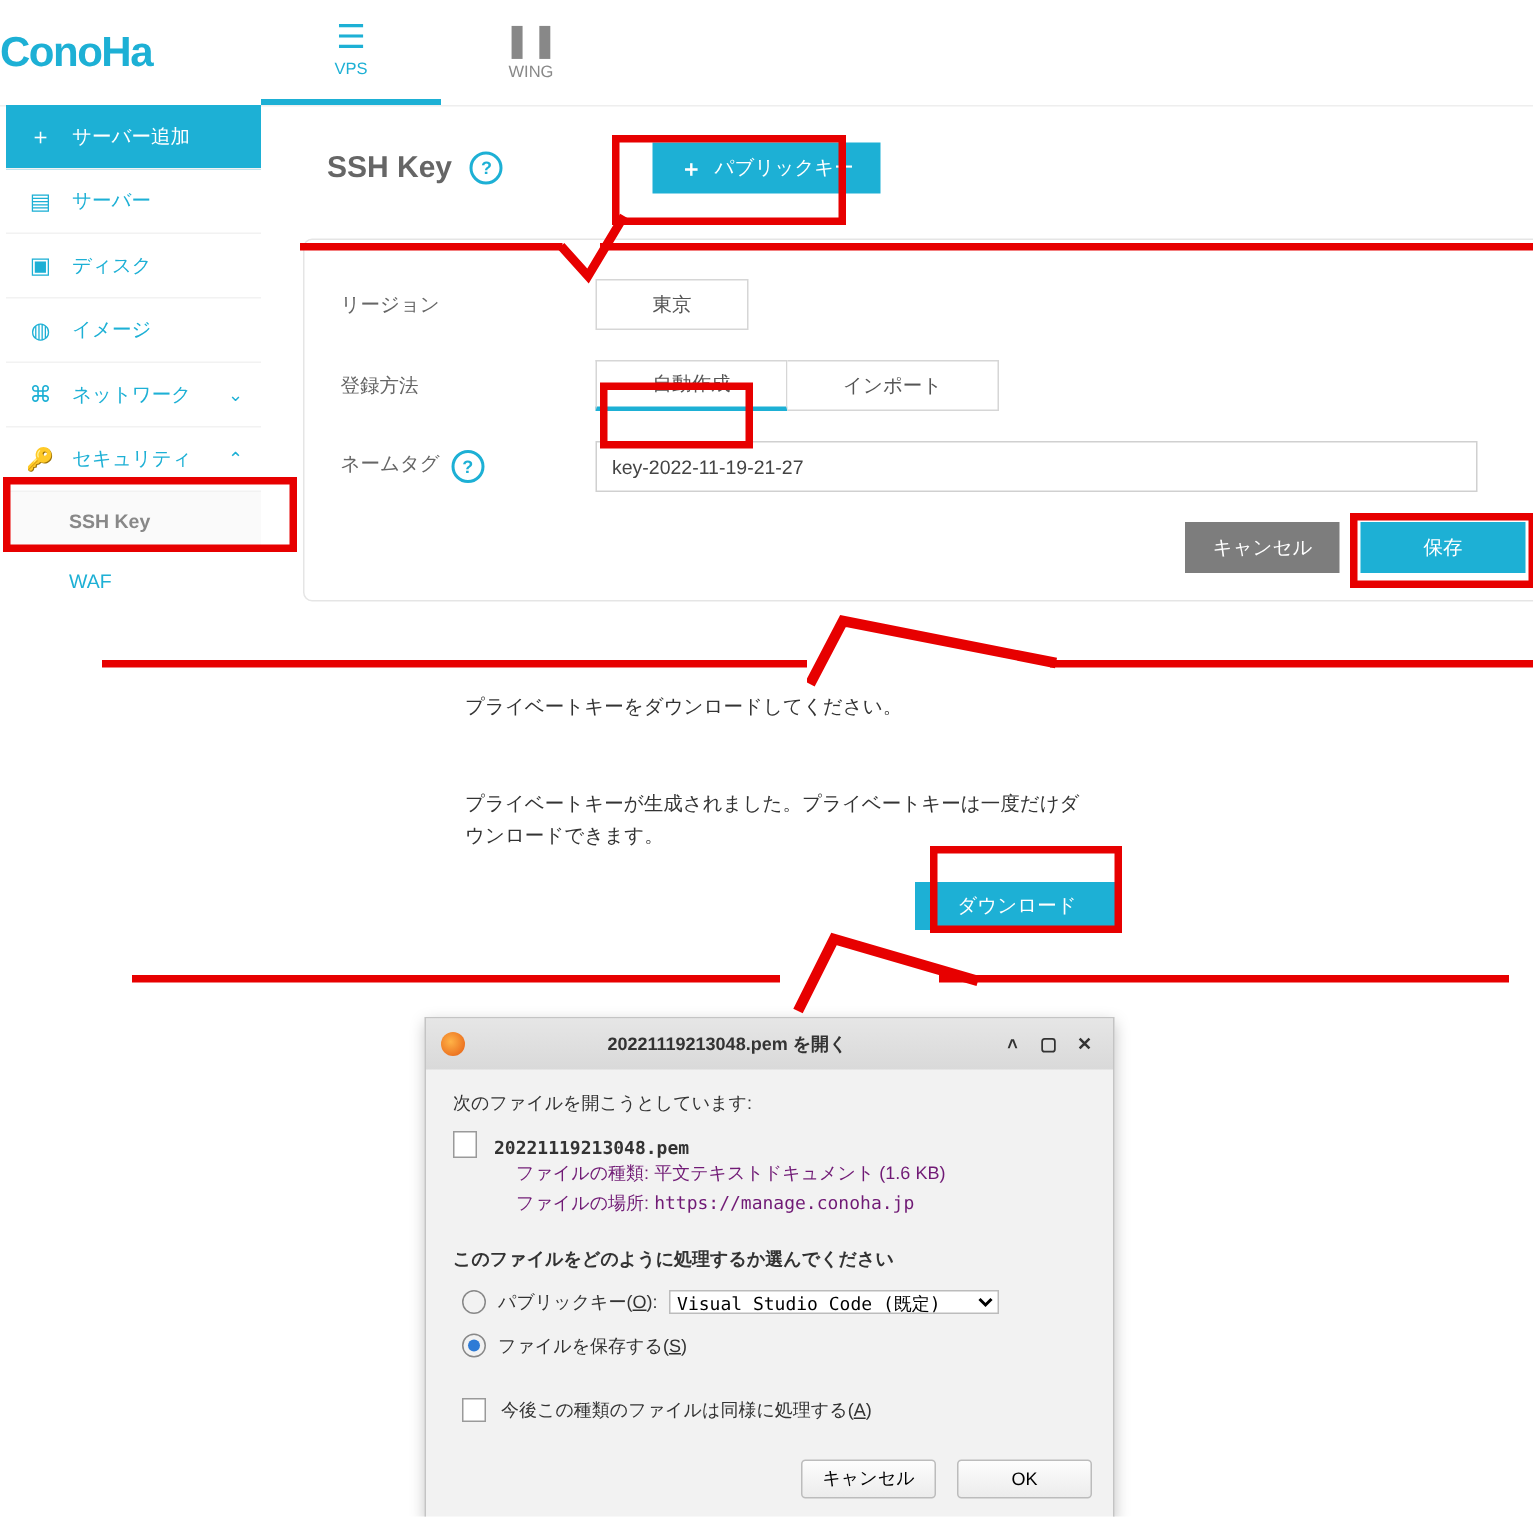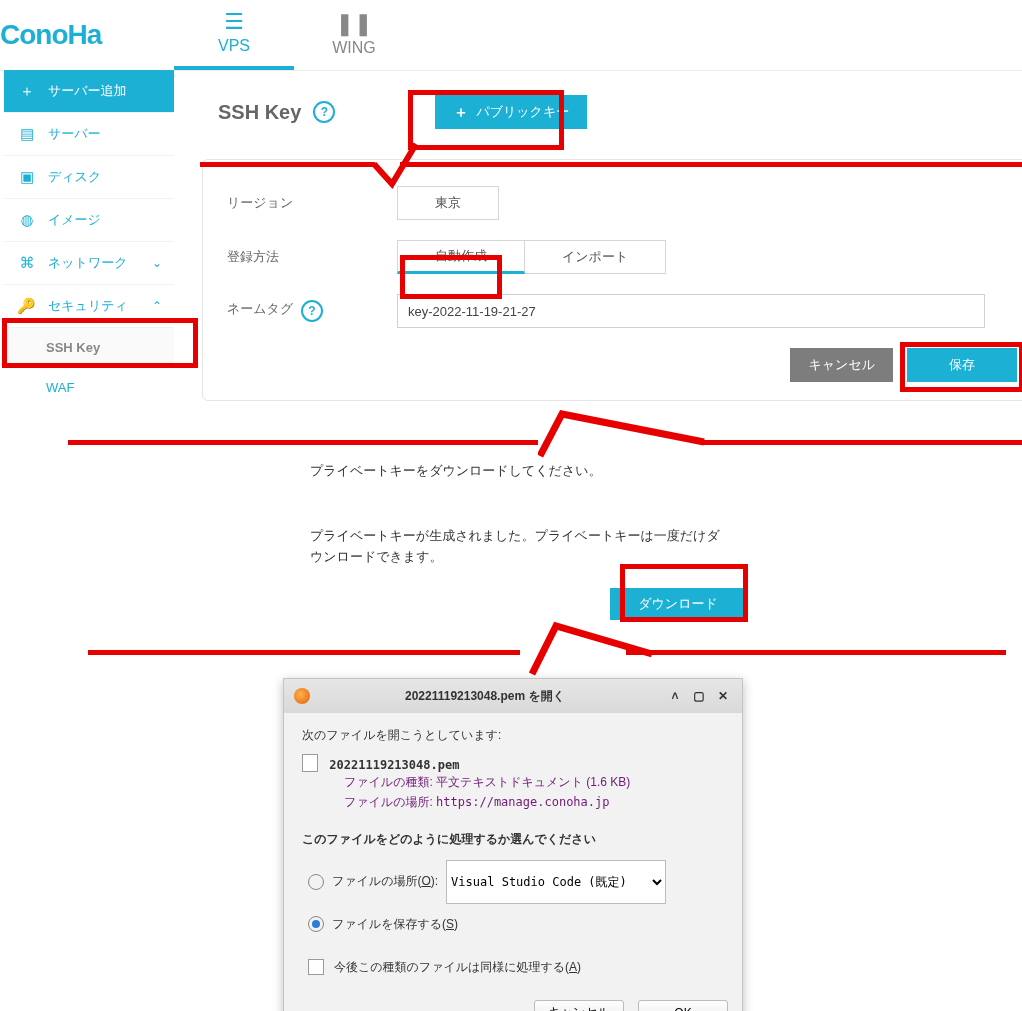--- a/index.html
+++ b/index.html
@@ -6,21 +6,21 @@
   .wrap   {width:1022px;height:1011px;position:relative;overflow:hidden}
 
   
   .topbar {height:70px;display:flex;align-items:stretch;border-bottom:1px solid #eee}
   .logo   {width:174px;display:flex;align-items:center;justify-content:flex-start}
   .logo-txt{font-size:28px;font-weight:800;color:#1db0d5;letter-spacing:-1px}
   .topnav {display:flex}
   .topnav-item{width:120px;display:flex;flex-direction:column;align-items:center;justify-content:center;color:#888;cursor:pointer}
   .topnav-item.active{color:#1db0d5;border-bottom:4px solid #1db0d5}
   .topnav-icon{font-size:22px;line-height:1}
-  .topnav-label{font-size:16px;margin-top:4px}
+  .topnav-label{font-size:11px;margin-top:4px}
 
   
   .sidebar{position:absolute;left:4px;top:70px;width:170px;background:#fff}
   .side-item{display:flex;align-items:center;height:42px;padding-left:12px;color:#1db0d5;cursor:pointer;border-bottom:1px solid #f2f2f2;font-size:13px}
   .side-item.primary{background:#1db0d5;color:#fff}
   .side-icon{width:22px;text-align:center;margin-right:10px;font-size:15px}
   .side-chev{margin-left:auto;margin-right:12px;font-size:12px;color:#1db0d5}
   .side-sub{display:block;padding-left:42px;height:40px;line-height:40px;color:#888;cursor:pointer;font-size:13px}
   .side-sub.active{font-weight:600;background:#fafafa}
 
@@ -55,21 +55,21 @@
   .save-title{flex:1;text-align:center}
   .tbicon{width:18px;height:18px;display:inline-flex;align-items:center;justify-content:center;margin-left:6px;cursor:pointer}
   .save-body{padding:14px 18px 0 18px}
   .doc-icon{display:inline-block;width:14px;height:16px;border:1px solid #9a9a9a;margin-right:8px;vertical-align:-3px;background:#fff}
   .mono{font-family:monospace}
   .indent{margin-left:42px;line-height:1.7;color:#701a75}
   .save-q{margin-top:18px;font-weight:600}
   .radio-row{display:flex;align-items:center;margin-top:12px;margin-left:6px}
   .radio{width:14px;height:14px;border:1px solid #888;border-radius:50%;margin-right:8px;display:inline-flex;align-items:center;justify-content:center}
   .radio.sel::after{content:"";width:8px;height:8px;border-radius:50%;background:#2e7bd6}
-  select{height:44px;width:220px;border:1px solid #bcbcbc;background:#fff;font-family:monospace;font-size:12px;margin-left:8px}
+  select{height:16px;width:220px;border:1px solid #bcbcbc;background:#fff;font-family:monospace;font-size:12px;margin-left:8px}
   .chk-row{display:flex;align-items:center;margin:26px 0 0 6px}
   .chk{width:14px;height:14px;border:1px solid #9a9a9a;margin-right:10px;background:#fff}
   .save-actions{display:flex;justify-content:flex-end;gap:14px;padding:24px 14px 14px 14px}
   .os-btn{min-width:90px;height:26px;border:1px solid #bcbcbc;border-radius:3px;background:linear-gradient(#fdfdfd,#ececec);cursor:pointer;font-size:12px}
   .under{text-decoration:underline}
 
   
   .redbox{position:absolute;border:5px solid #e70000;pointer-events:none}
   .redline{position:absolute;background:#e70000;pointer-events:none;height:5px}
   .drawing{position:absolute;pointer-events:none}
@@ -188,21 +188,21 @@
       <div class="indent">
         <span>ファイルの場所:</span>
         <span class="mono">https://manage.conoha.jp</span>
       </div>
 
       <div class="save-q">このファイルをどのように処理するか選んでください</div>
 
       <div class="radio-row">
         <span class="radio"></span>
         <span>
-          <span>ファイルの場所(</span><span class="under">O</span><span>):</span>
+          <span>パブリックキー(</span><span class="under">O</span><span>):</span>
         </span>
         <select>
           <option>Visual Studio Code (既定)</option>
         </select>
       </div>
 
       <div class="radio-row">
         <span class="radio sel"></span>
         <span>
           <span>ファイルを保存する(</span><span class="under">S</span><span>)</span>

